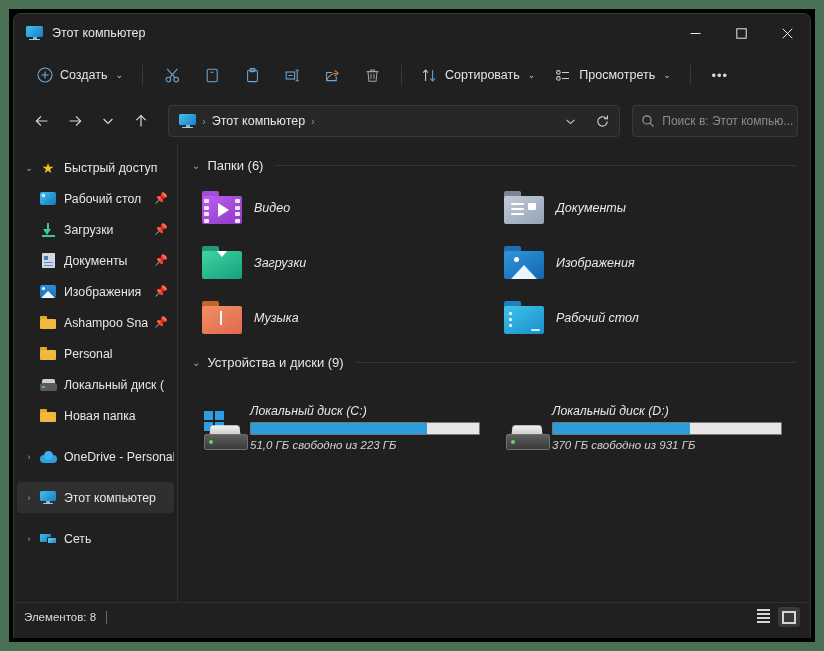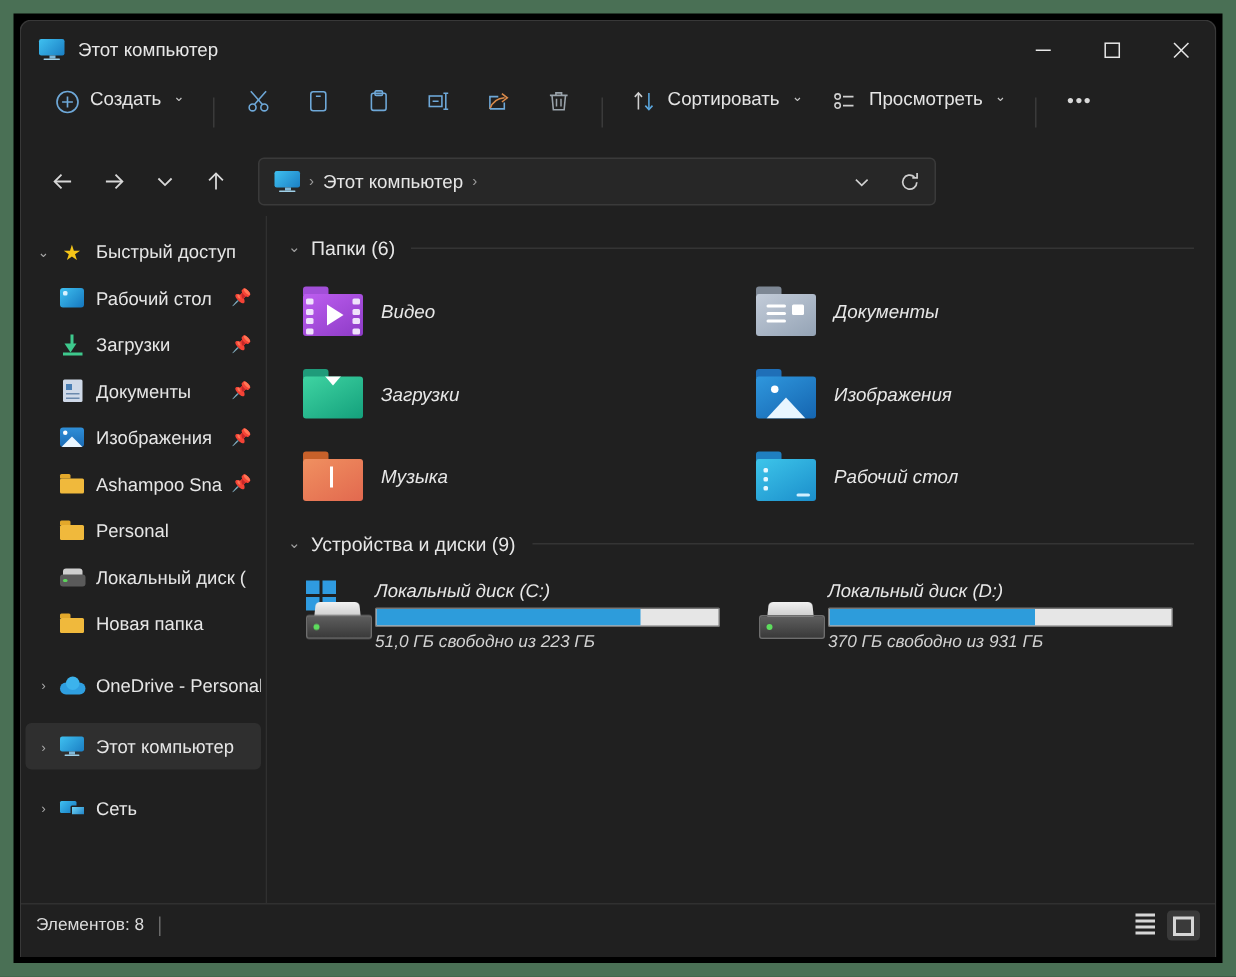--- a/index.html
+++ b/index.html
@@ -55,21 +55,21 @@
   .toolbar {
     height: 46px;
     display: flex;
     align-items: center;
     padding: 0 12px;
     gap: 0px;
     background: #202020;
   }
   .tb-btn {
     height: 32px;
-    display: flex; gap: 7px;
+    display: flex; align-items: center; gap: 7px;
     padding: 0 10px;
     border-radius: 4px;
     color: #e4e4e4;
     font-size: 12.5px;
     white-space: nowrap;
   }
   .tb-icon { display: flex; align-items: center; justify-content: center; width: 17px; height: 17px; }
   .tb-sep { width: 1px; height: 20px; background: #3a3a3a; margin: 0 9px; }
   .chev { font-size: 9px; color: #c8c8c8; margin-left: 1px; }
   .icon-only { width: 40px; justify-content: center; padding: 0; }
@@ -241,21 +241,21 @@
     border-left:13px solid transparent;border-right:13px solid transparent;border-bottom:14px solid #e8f6ff; left:7px;}
   .g-sun { position:absolute; left:10px; top:6px; width:5px;height:5px;background:#fff;border-radius:50%; }
   .g-note { position:absolute; left:50%; top:5px; transform:translateX(-50%); }
   .g-note .hd { width:8px;height:6px;background:#fff;border-radius:50%; margin-top:11px;}
   .g-note .stm { position:absolute; right:0px; top:0; width:2.5px;height:14px;background:#fff;}
   .g-deskdots { position:absolute; left:5px; top:6px; }
   .g-deskdots i { display:block; width:3px;height:3px;background:#e6f7ff;margin-bottom:3px;border-radius:1px;}
   .g-deskbar { position:absolute; right:4px; bottom:3px; width:9px;height:2.5px;background:#cfeeff;border-radius:1px;}
 
   
-  .drive-tile { width: 50%; height: 62px; display:flex; align-items:center; padding: 4px 0 0 10px; border-radius:4px;}
+  .drive-tile { width: 50%; height: 62px; display:flex; align-items:flex-end; padding: 4px 0 0 10px; border-radius:4px;margin-top:12px;}
   .dr-ico { width:48px; flex:0 0 48px; display:flex; align-items:center; justify-content:center; padding-top:6px;}
   .dr-body { flex:1; padding-right: 14px; }
   .dr-name { font-size: 12.3px; color: #e8e8e8; margin-bottom: 4px; }
   .dr-bar { height: 13px; background:#e6e6e6; border:1px solid #777; border-radius:1px; overflow:hidden; }
   .dr-fill { height:100%; background:#2d9cdb; }
   .dr-sub { font-size: 11.5px; color: #d2d2d2; margin-top: 4px; }
 
   .hdd { width:44px; height:28px; position:relative; }
   .hdd .top { position:absolute; left:6px; top:2px; width:30px; height:11px; background:linear-gradient(#f2f2f2,#c9c9c9);
               border-radius:3px 3px 0 0; transform: perspective(20px) rotateX(8deg); }
@@ -471,20 +471,29 @@
           </span>
           <span class="addr-ico" style="margin-left:6px">
             <svg width="15" height="15" viewBox="0 0 15 15">
                 <path d="M12.2 7.5 a4.7 4.7 0 1 1 -1.6 -3.6" fill="none" stroke="#cfcfcf" stroke-width="1.15"></path>
                 <path d="M12.4 1.4 L12.4 4.6 L9.2 4.6" fill="none" stroke="#cfcfcf" stroke-width="1.15"></path>
               </svg>
           </span>
         </span>
       </div>
 
+      <div class="searchbox">
+        <span style="display:flex">
+          <svg width="14" height="14" viewBox="0 0 14 14">
+              <circle cx="5.9" cy="5.9" r="4.1" fill="none" stroke="#9a9a9a" stroke-width="1.15"></circle>
+              <line x1="8.9" y1="8.9" x2="12.6" y2="12.6" stroke="#9a9a9a" stroke-width="1.15"></line>
+            </svg>
+        </span>
+        <span class="search-ph">Поиск в: Этот компью...</span>
+      </div>
     </div>
 
     <div class="body">
 
       <div class="sidebar">
 
         <div class="sb-item">
           <span class="sb-exp">⌄</span>
           <span class="sb-ico">
               <span class="ic-star">★</span>

